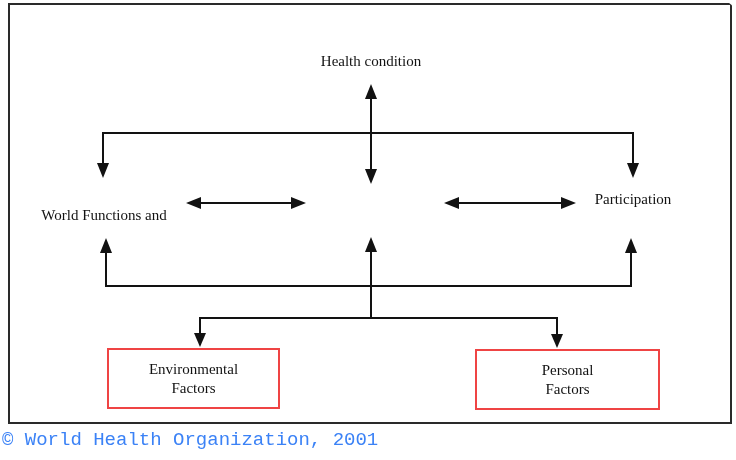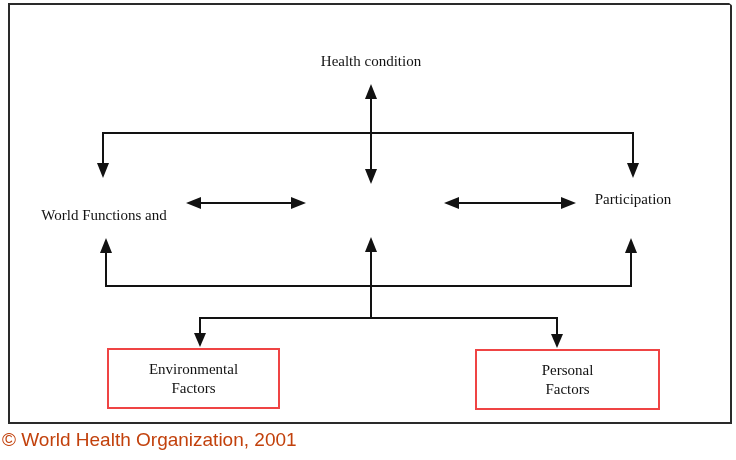--- a/index.html
+++ b/index.html
@@ -60,23 +60,23 @@
     text-align: center;
     color: #121212;
     font-size: 15px;
     line-height: 19px;
     box-sizing: border-box;
   }
   #footer-credit {
     position: absolute;
     left: 2px;
     top: 429px;
-    font-family: Liberation Sans, sans-serif;
+    font-family: Liberation Mono, monospace;
     font-size: 19px;
-    color: #c2410c;
+    color: #3b82f6;
   }
 </style>
 </head>
 <body>
 
 <div id="stage">
 
   <div id="outer-frame"></div>
 
   <svg id="arrow-layer" viewBox="0 0 736 460" xmlns="http://www.w3.org/2000/svg">

